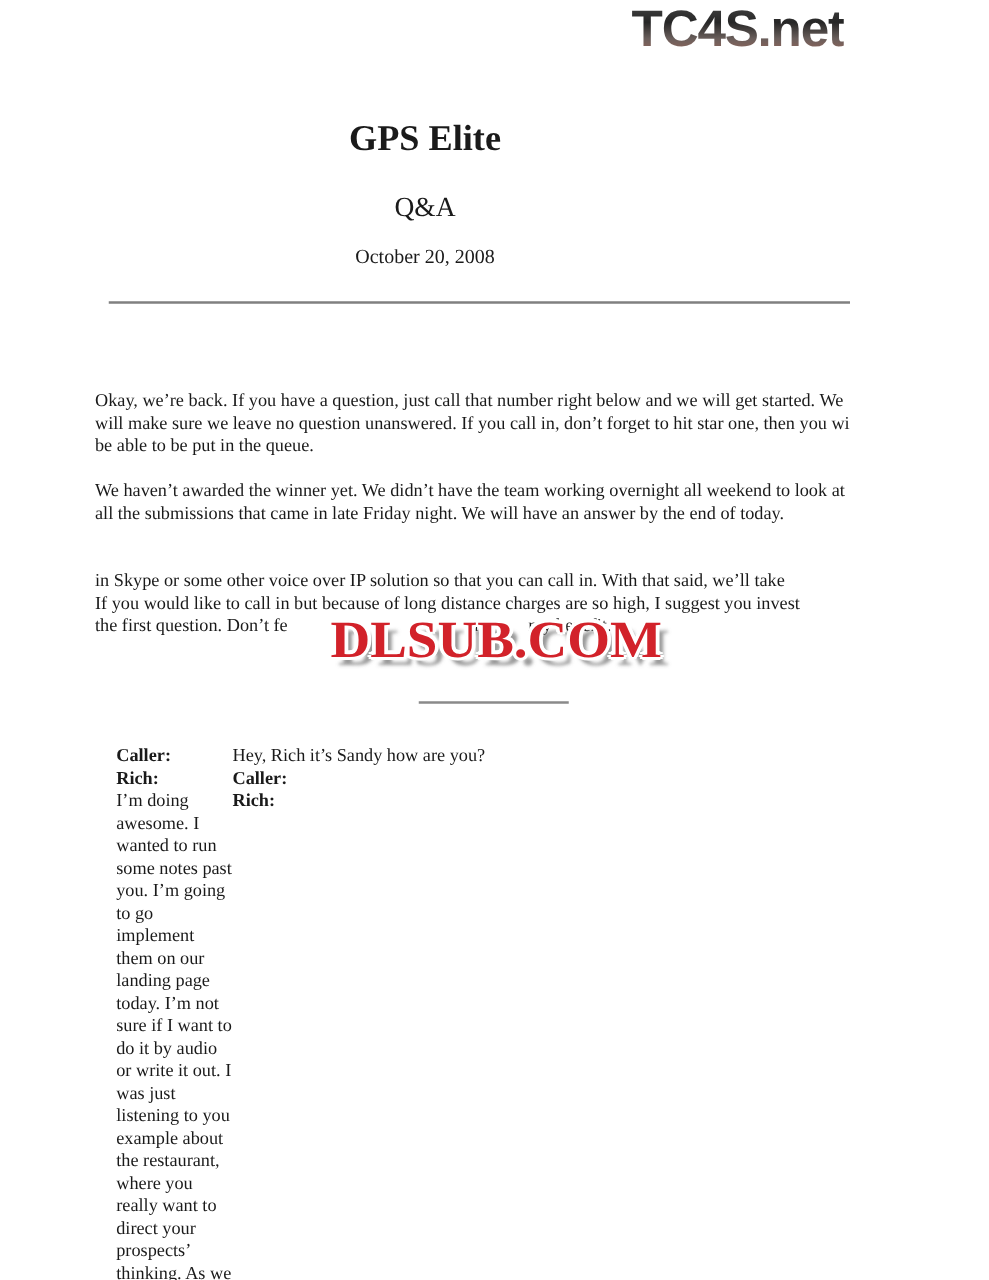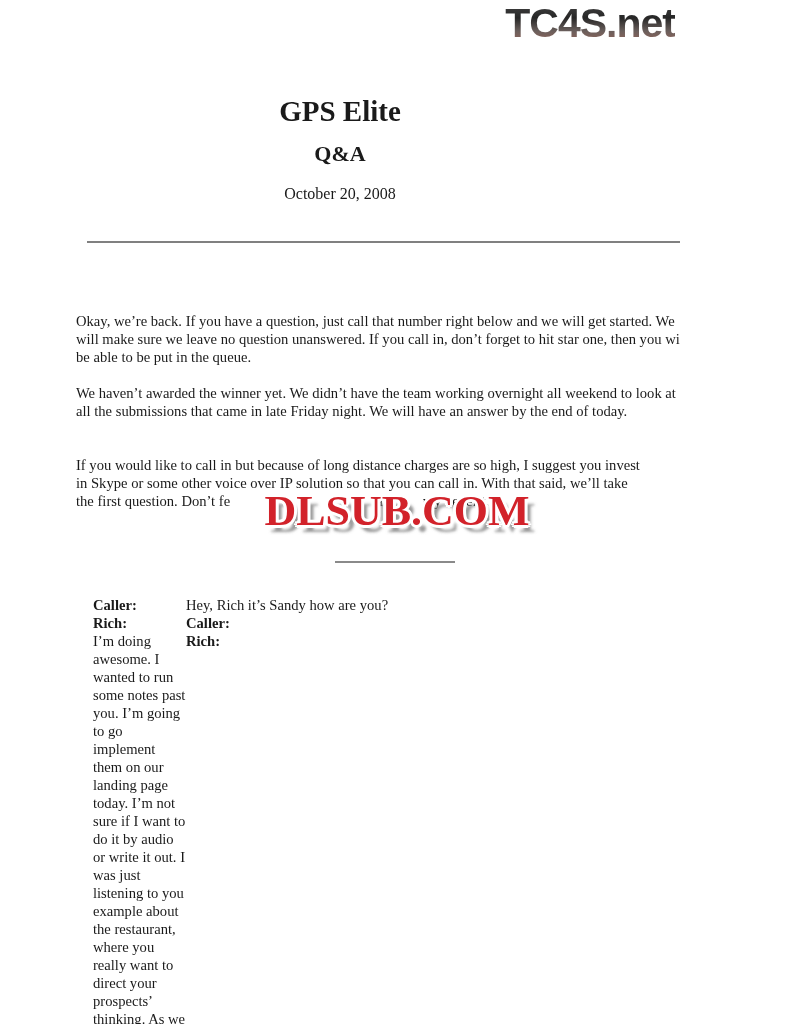--- a/index.html
+++ b/index.html
@@ -37,23 +37,23 @@
     width: 100%;
     text-align: center;
   }
   .doc-title {
     font-size: 29px;
     font-weight: bold;
     line-height: 36px;
   }
   .doc-subtitle {
     font-size: 22px;
-    font-weight: bold;
+    font-weight: normal;
     line-height: 30px;
-    margin-top: 10px;
+    margin-top: 22px;
   }
   .doc-date {
     font-size: 16px;
     font-weight: normal;
     margin-top: 16px;
   }
 
   .full-rule {
     position: absolute;
     top: 241px;
@@ -157,22 +157,22 @@
     <div class="doc-date">October 20, 2008</div>
   </div>
 
   <div class="full-rule"></div>
 
   <p class="body-para para-1">Okay, we’re back. If you have a question, just call that number right below and we will get started. We will make sure we leave no question unanswered. If you call in, don’t forget to hit star one, then you will be able to be put in the queue.</p>
 
   <p class="body-para para-2">We haven’t awarded the winner yet. We didn’t have the team working overnight all weekend to look at all the submissions that came in late Friday night. We will have an answer by the end of today.</p>
 
   <div class="body-para para-3">
+    <div class="fixed-line">in Skype or some other voice over IP solution so that you can call in. With that said, we’ll take</div>
     <div class="fixed-line">If you would like to call in but because of long distance charges are so high, I suggest you invest</div>
-    <div class="fixed-line">in Skype or some other voice over IP solution so that you can call in. With that said, we’ll take</div>
     <div class="fixed-line"><span>the first question. Don’t fe</span><span class="gap-1"></span><span>a</span><span class="gap-2"></span><span>my benefit.</span></div>
   </div>
 
   <div class="watermark">DLSUB.COM</div>
 
   <div class="short-rule"></div>
 
   <div class="dialogue">
     <div class="speaker">Caller:</div>
     <div class="speech">Hey, Rich it’s Sandy how are you?</div>

